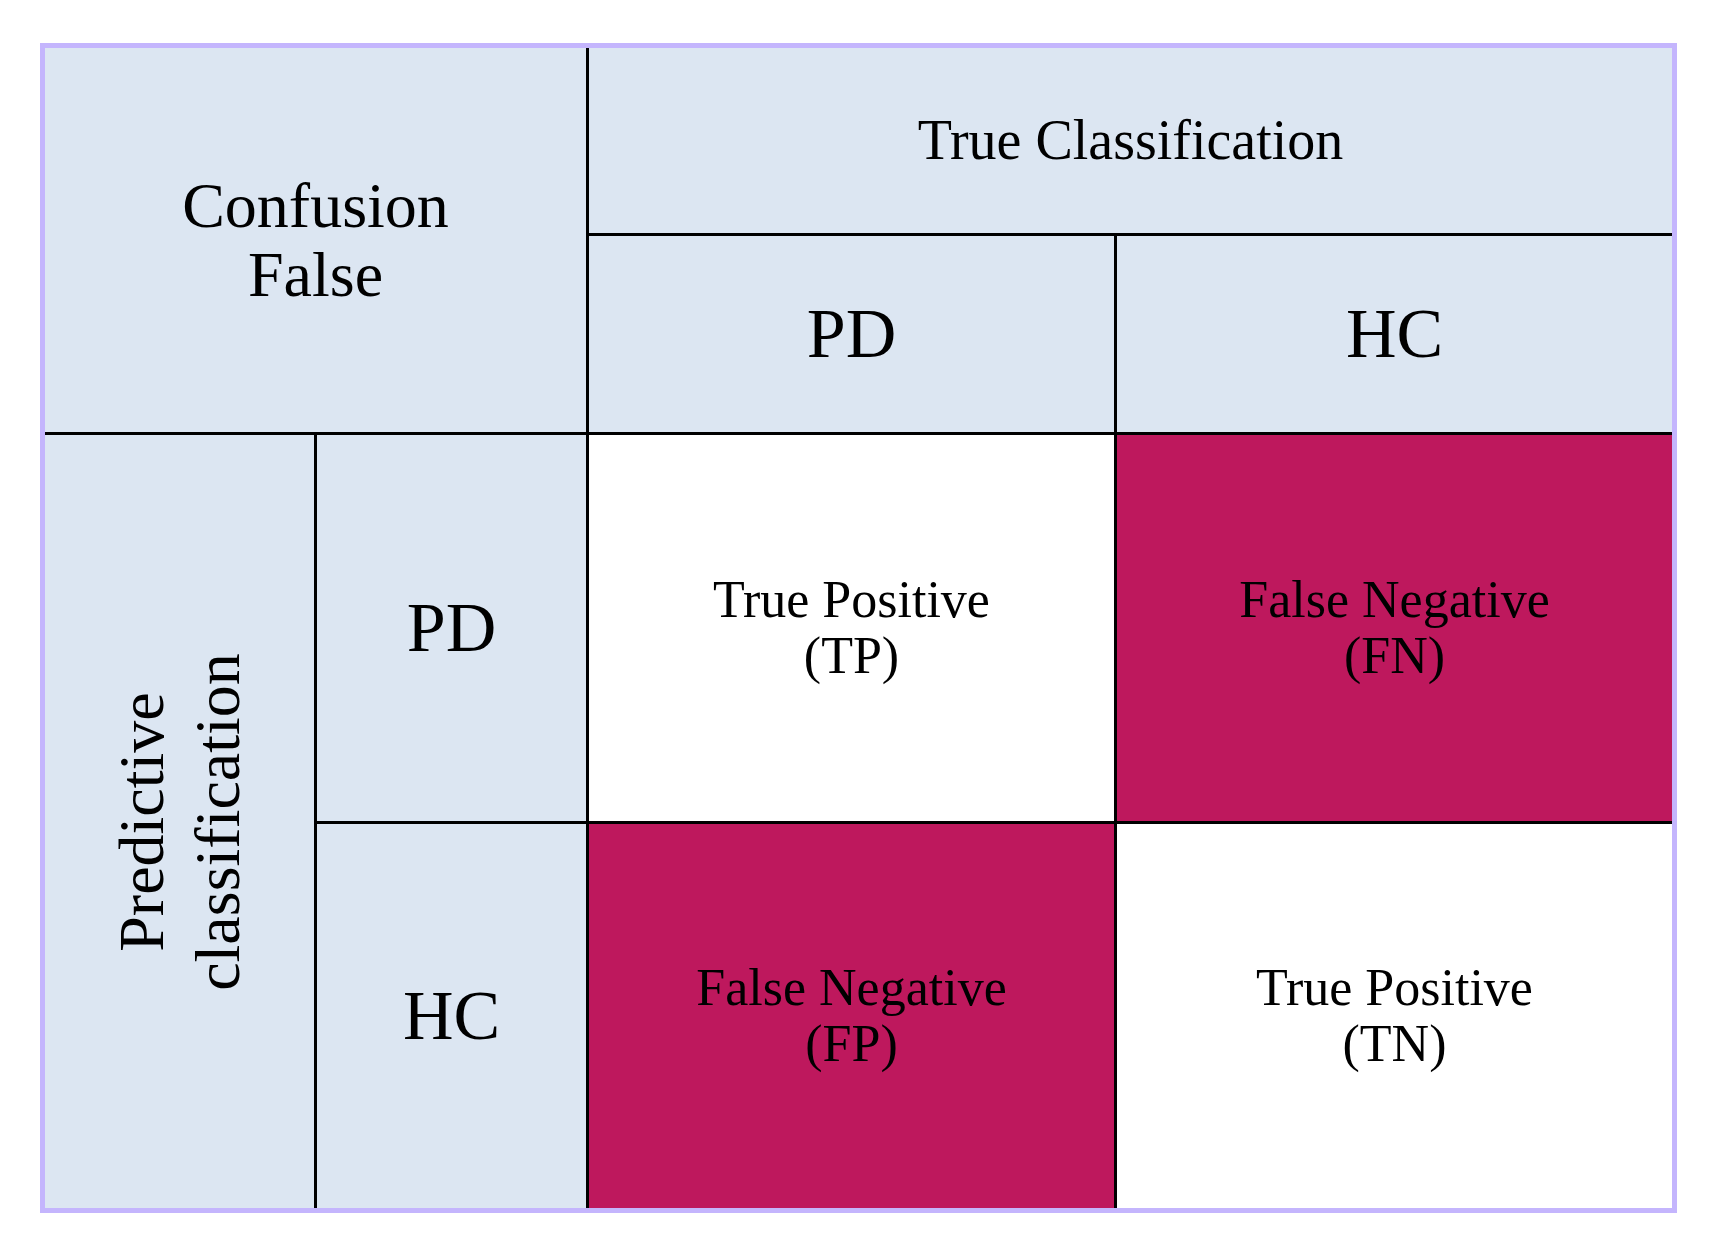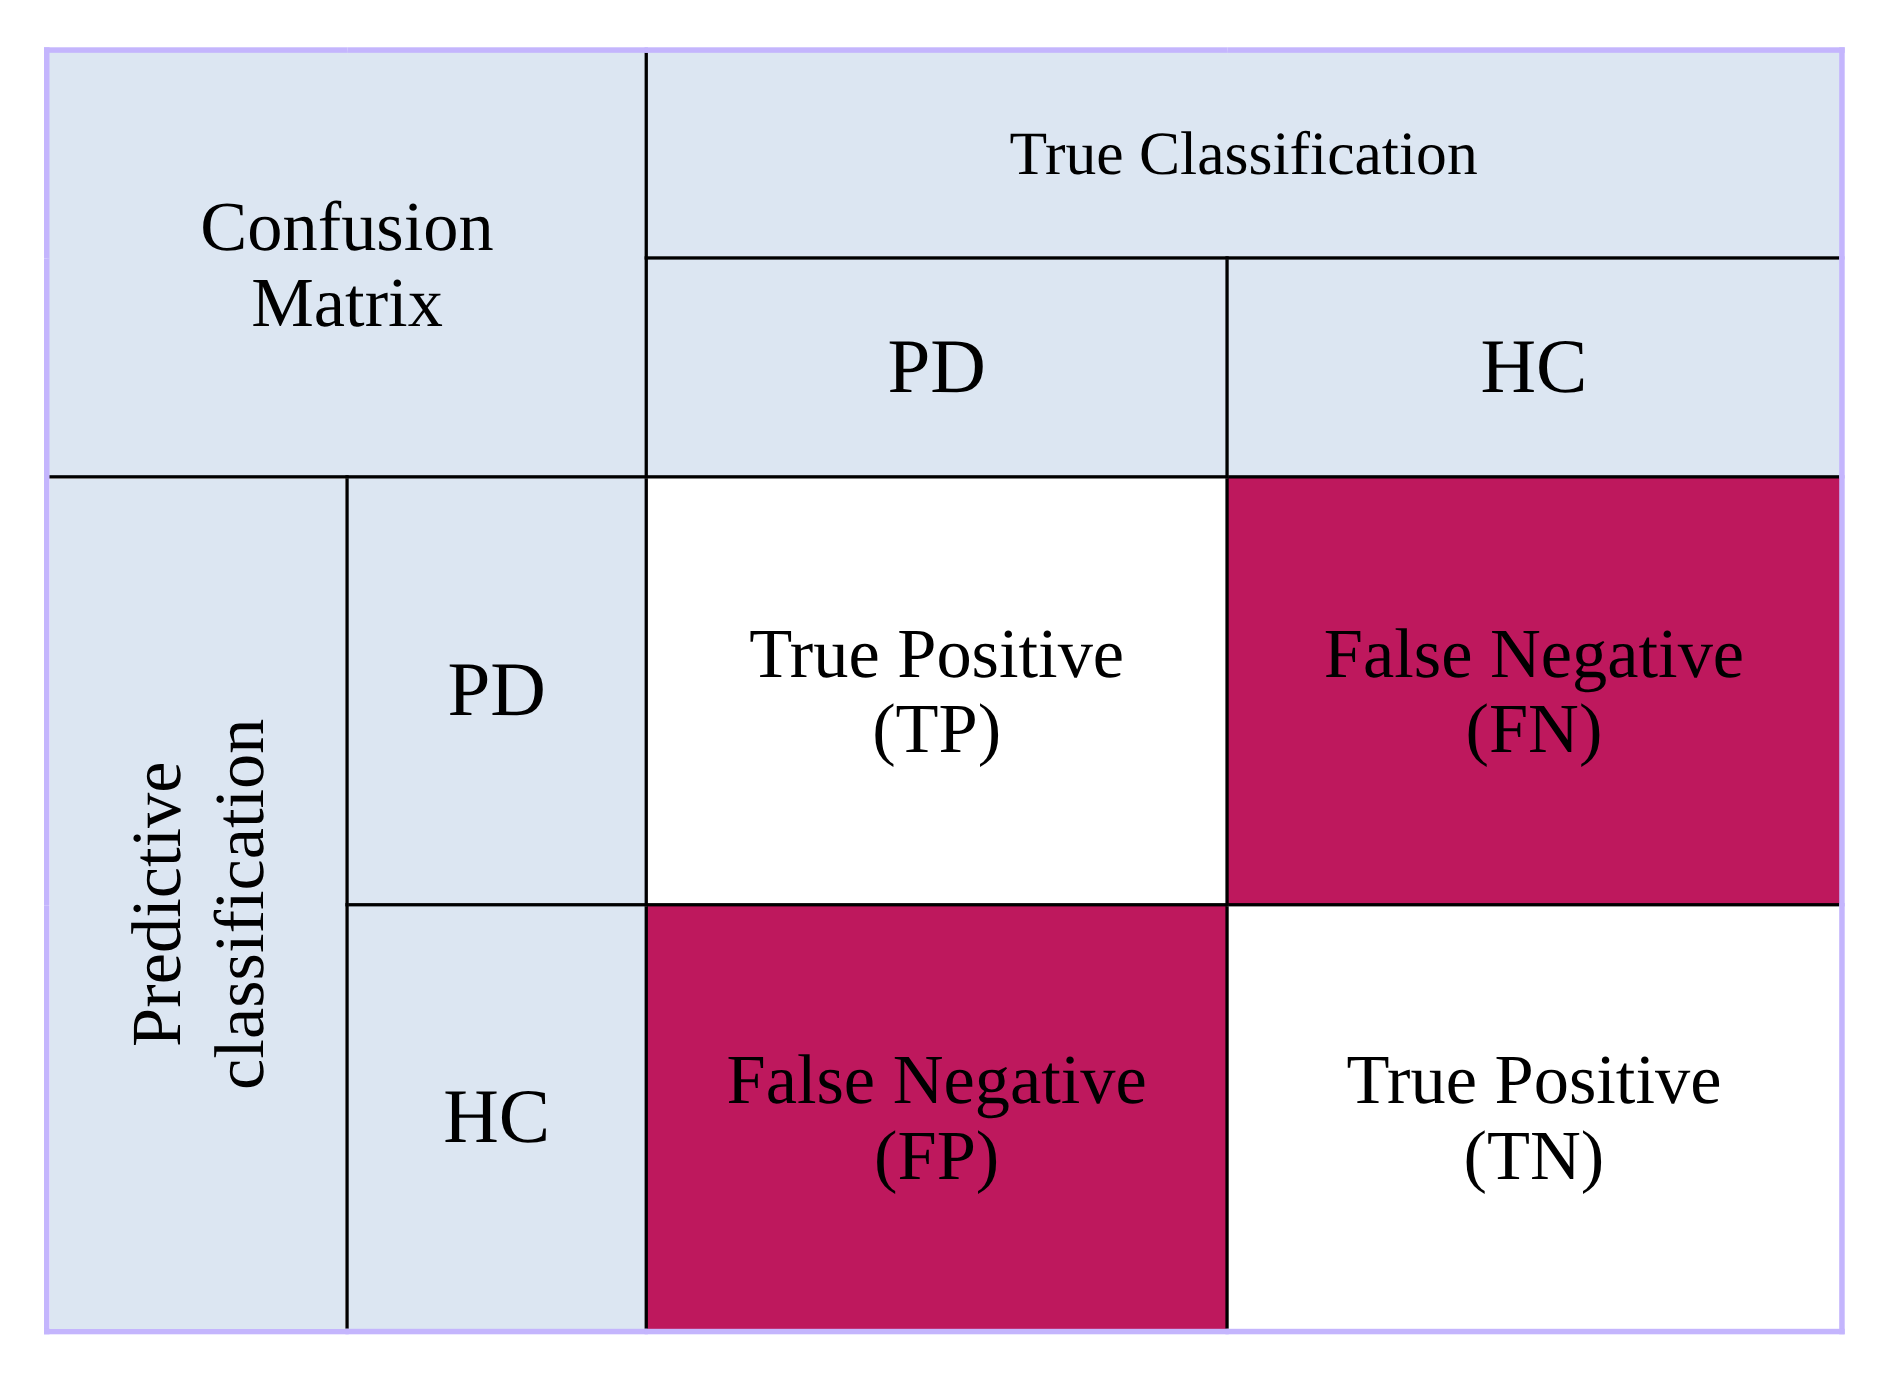--- a/index.html
+++ b/index.html
@@ -89,21 +89,21 @@
     font-size: 64px;
     line-height: 1.18;
     text-align: center;
   }
   .vaxis-inner .ln { display: block; }
 
   
   .cell-white { background: #ffffff; }
   .cell-gray  { background: #be185d; }
   .cell-text {
-    font-size: 64px;
+    font-size: 52px;
     line-height: 1.14;
     padding: 0 6px;
   }
   .cell-text .l1 { display: block; white-space: nowrap; }
   .cell-text .l2 { display: block; }
 
   
   tr.hr1 { height: 189px; }
   tr.hr2 { height: 199px; }
   tr.br1 { height: 389px; }
@@ -119,21 +119,21 @@
       <col class="c1">
         <col class="c2">
         <col class="c3">
         <col class="c4">
     </colgroup>
     <tbody>
 
       <tr class="hr1">
         <td class="hdr corner-title" colspan="2" rowspan="2">
           <span>Confusion</span><br>
-          <span>Matrix</span>
+          <span>False</span>
         </td>
         <td class="hdr true-class" colspan="2">True Classification</td>
       </tr>
 
       <tr class="hr2">
         <td class="hdr col-head">PD</td>
         <td class="hdr col-head">HC</td>
       </tr>
 
       <tr class="br1">

